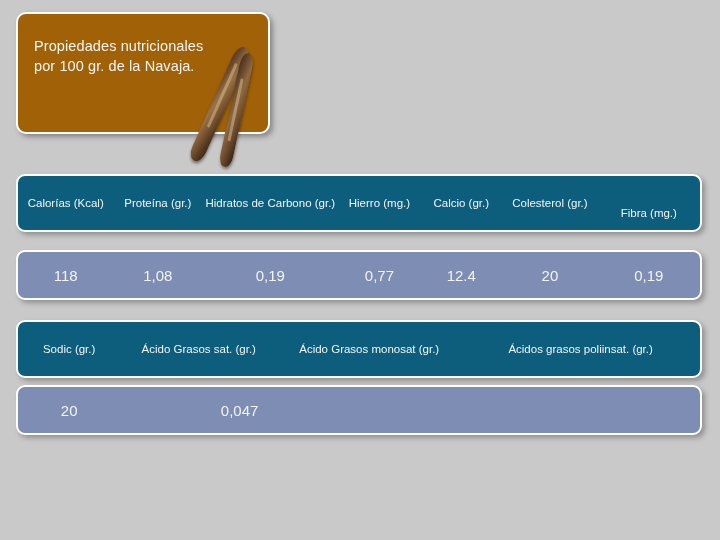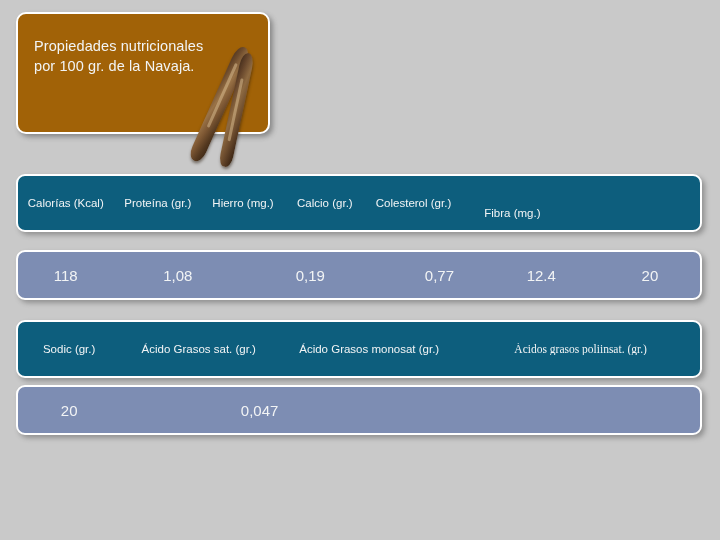--- a/index.html
+++ b/index.html
@@ -91,21 +91,20 @@
     display: flex;
     align-items: center;
   }
   .row.header {
     background: #0d5e7d;
     height: 58px;
   }
   .row.values {
     background: #7d8db3;
     height: 50px;
-    gap: 20px;
   }
   .cell {
     color: #f2f4f5;
     text-align: center;
     box-sizing: border-box;
     white-space: nowrap;
     overflow: hidden;
   }
   .row.header .cell { font-size: 11.5px; }
   .row.values .cell { font-size: 15px; }
@@ -129,37 +128,38 @@
     <div class="shell-hl" style="left:5px; top:18px; height:70px;"></div>
   </div>
   <div class="shell shell-b">
     <div class="shell-hl" style="left:4px; top:26px; height:64px;"></div>
   </div>
 </div>
 
 <div class="row header" id="row-head-1">
     <div class="cell" style="flex: 0 0 14%;">Calorías (Kcal)</div>
     <div class="cell" style="flex: 0 0 13%;">Proteína (gr.)</div>
+    <div class="cell" style="flex: 0 0 20%;">Hidratos de Carbono (gr.)</div>
     <div class="cell" style="flex: 0 0 12%;">Hierro (mg.)</div>
     <div class="cell" style="flex: 0 0 12%;">Calcio (gr.)</div>
     <div class="cell" style="flex: 0 0 14%;">Colesterol (gr.)</div>
     <div class="cell" style="flex: 0 0 15%; margin-top: 20px;">Fibra (mg.)</div>
   </div>
 <div class="row values" id="row-vals-1">
     <div class="cell" style="flex: 0 0 14%;">118</div>
     <div class="cell" style="flex: 0 0 13%;">1,08</div>
     <div class="cell" style="flex: 0 0 20%;">0,19</div>
     <div class="cell" style="flex: 0 0 12%;">0,77</div>
     <div class="cell" style="flex: 0 0 12%;">12.4</div>
     <div class="cell" style="flex: 0 0 14%;">20</div>
     <div class="cell" style="flex: 0 0 15%;">0,19</div>
   </div>
 
 <div class="row header" id="row-head-2">
     <div class="cell" style="flex: 0 0 15%;">Sodic (gr.)</div>
     <div class="cell" style="flex: 0 0 23%;">Ácido Grasos sat. (gr.)</div>
     <div class="cell" style="flex: 0 0 27%;">Ácido Grasos monosat (gr.)</div>
-    <div class="cell" style="flex: 0 0 35%; font-family: Liberation Serif, serif;">Ácidos grasos poliinsat. (gr.)</div>
+    <div class="cell" style="flex: 0 0 35%;">Ácidos grasos poliinsat. (gr.)</div>
   </div>
 <div class="row values" id="row-vals-2">
     <div class="cell" style="flex: 0 0 15%;">20</div>
     <div class="cell" style="flex: 0 0 35%;">0,047</div>
   </div>
 
 </body></html>

